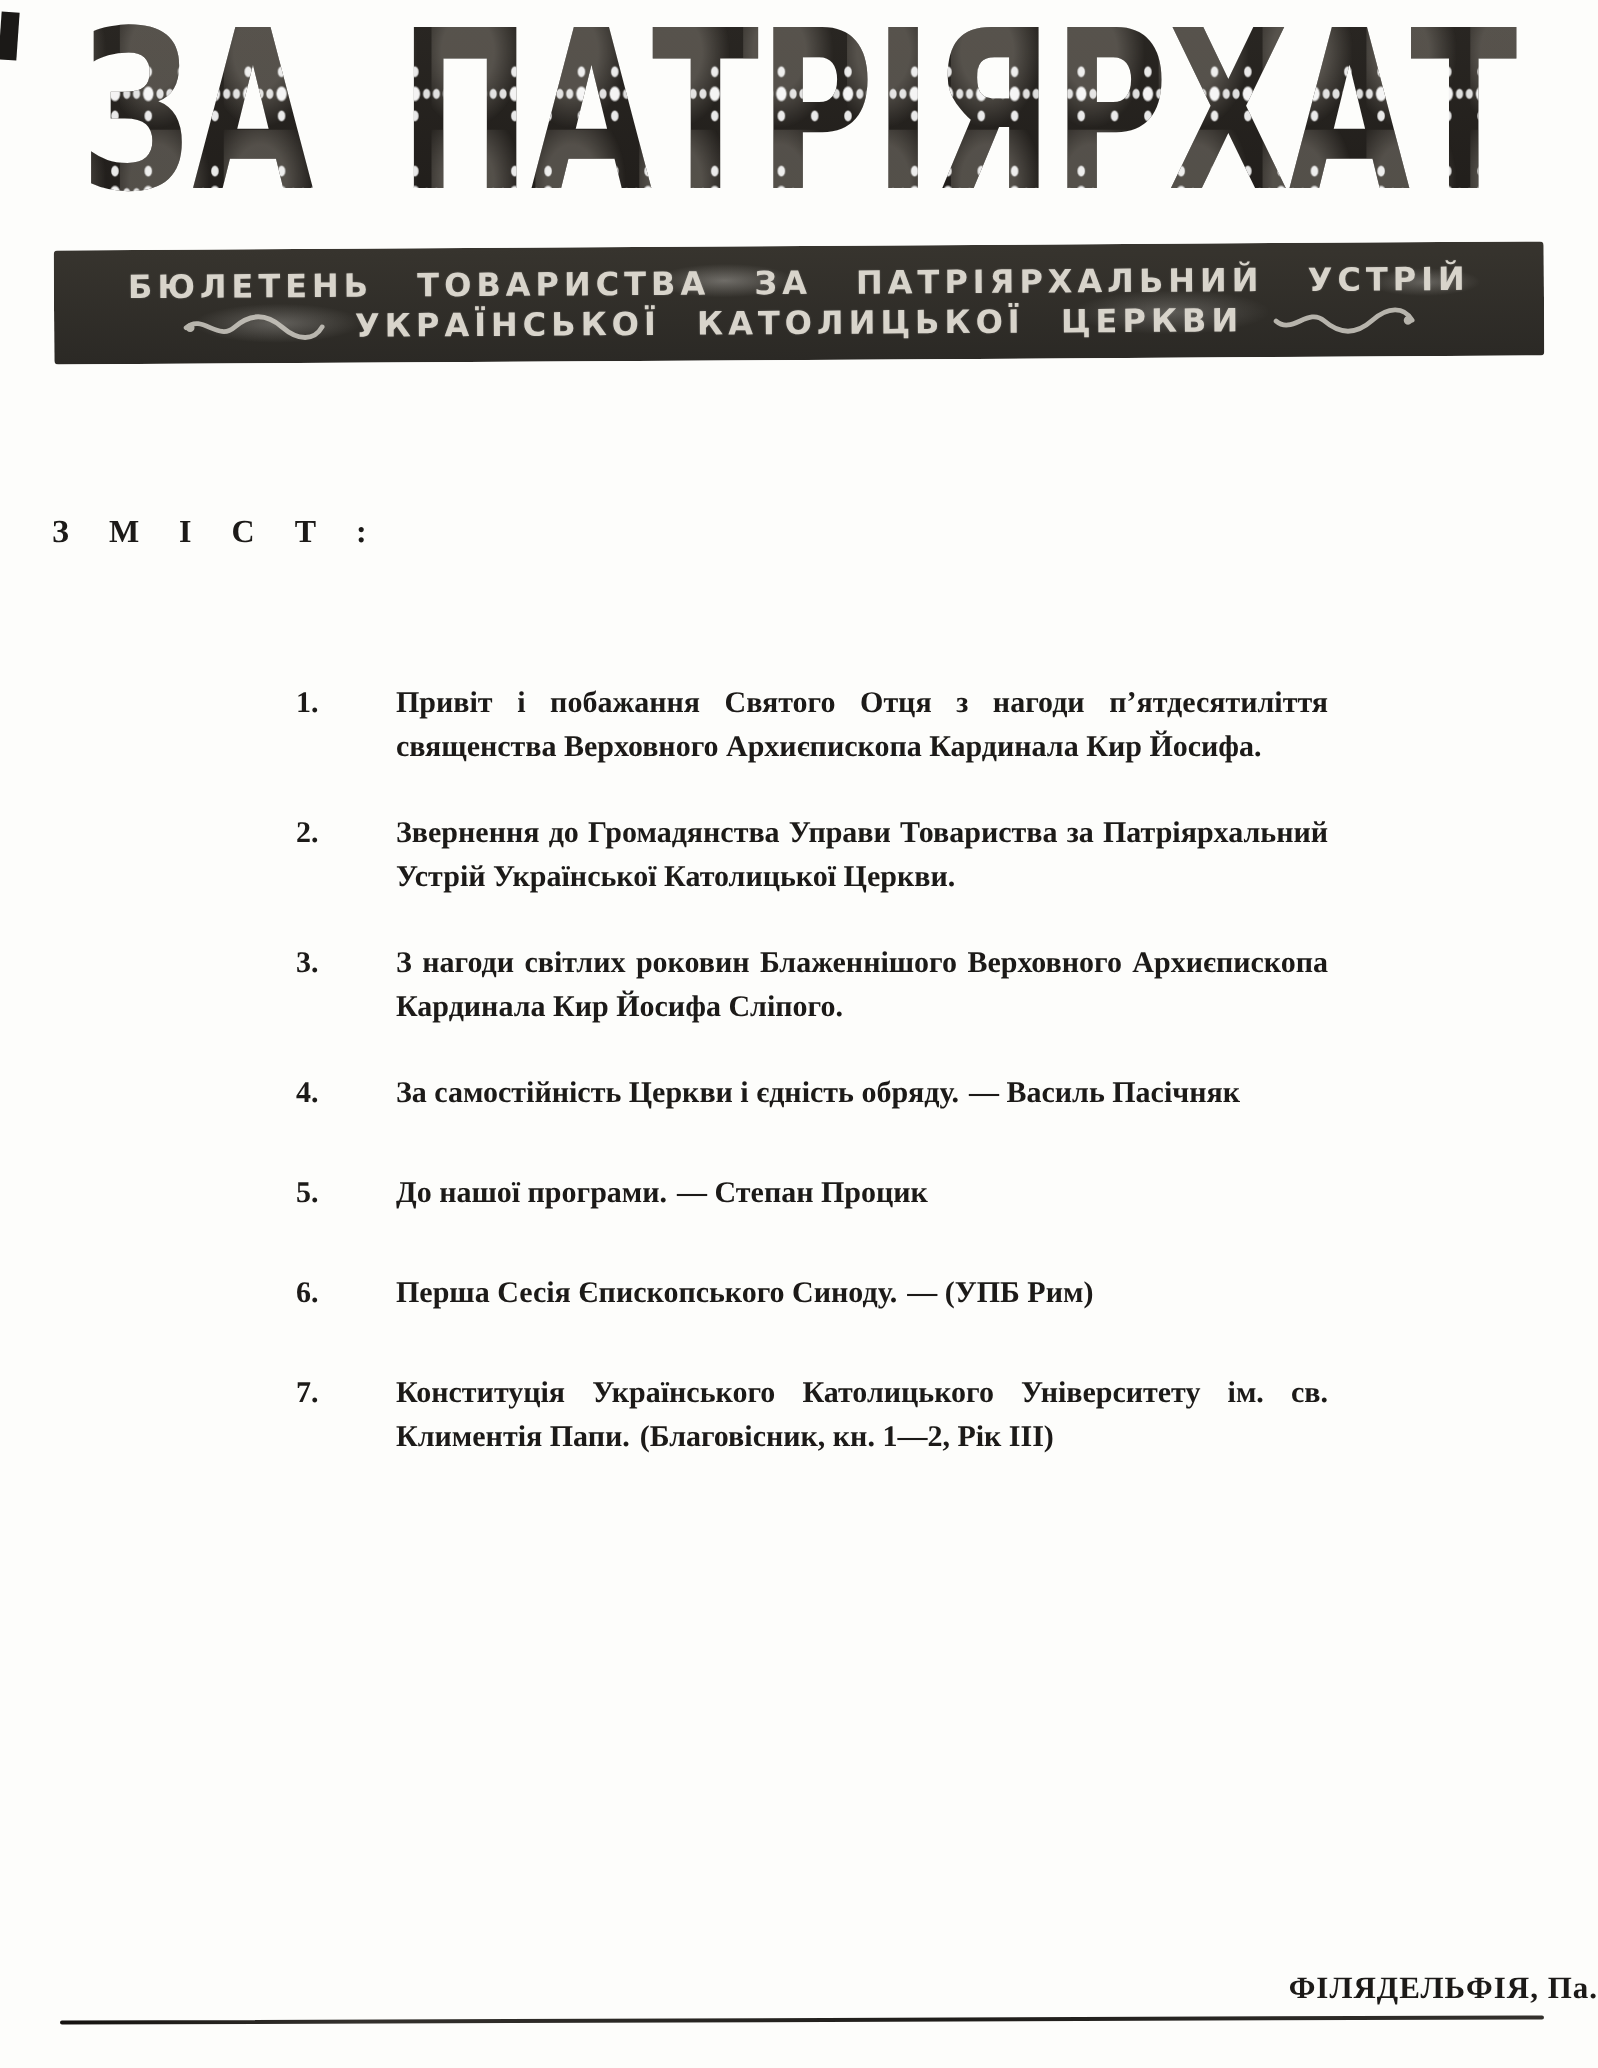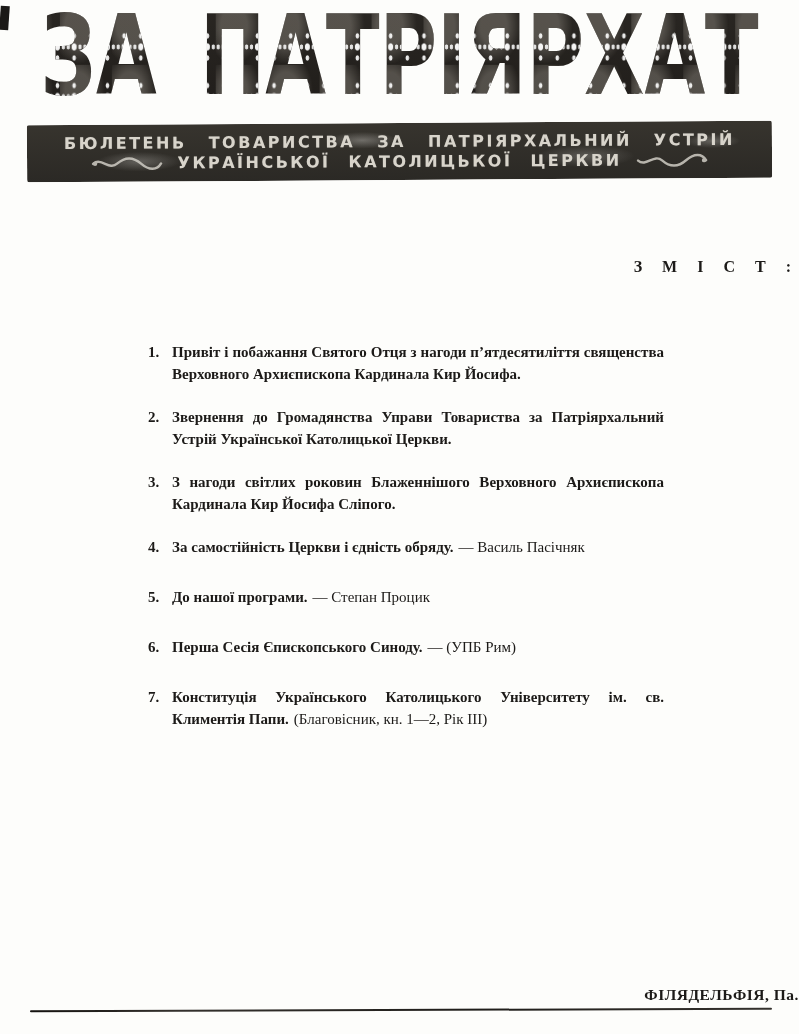--- a/index.html
+++ b/index.html
@@ -96,38 +96,39 @@
     position:relative;height:33px;
     font-weight:bold;font-size:15.5px;letter-spacing:.5px;
   }
   .issue-number{position:absolute;left:125px;top:8px;}
   .issue-date{position:absolute;left:50%;top:8px;transform:translateX(-50%);}
   .issue-year{position:absolute;right:117px;top:8px;}
 
   
   .toc-heading{
     margin:78px 0 0 0;
-    text-align:right;
+    text-align:left;
     font-size:16px;line-height:18px;
     font-weight:bold;
     letter-spacing:8px;
+    padding-left:26px;
   }
   .toc{
     list-style:none;margin:65px 0 0 148px;padding:0;
     width:516px;
   }
   .toc-item{
     display:flex;
     font-size:15px;line-height:22px;
     margin-bottom:21px;
   }
   .toc-item.single{margin-bottom:28px;}
   .toc-num{flex:none;width:24px;font-weight:bold;}
-  .toc-text{flex:1;text-align:justify;font-weight:bold;}
-  .toc-author{font-weight:normal;margin-left:5px;}
+  .toc-text{flex:1;text-align:justify;font-weight:bold;margin-left:26px;}
+  .toc-author{font-weight:bold;margin-left:5px;}
 
   
   .footer-city{
     position:absolute;left:0;top:986px;width:100%;
     text-align:right;font-weight:bold;font-size:15.5px;letter-spacing:.5px;
   }
   .footer-rule{
     position:absolute;left:30px;top:1009px;width:742px;height:2px;border-radius:2px;
     background:linear-gradient(to right,#14120f,#34312d 20%,#1f1d1a 60%,#34312d);
     transform:rotate(-0.2deg);

